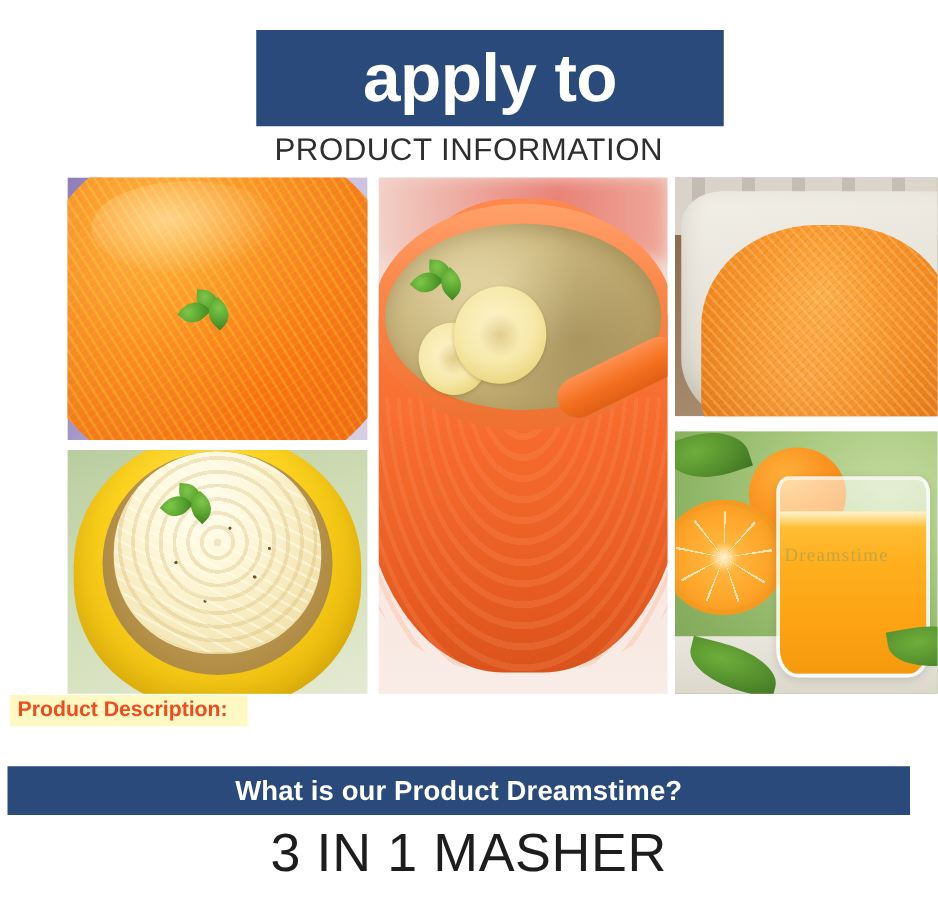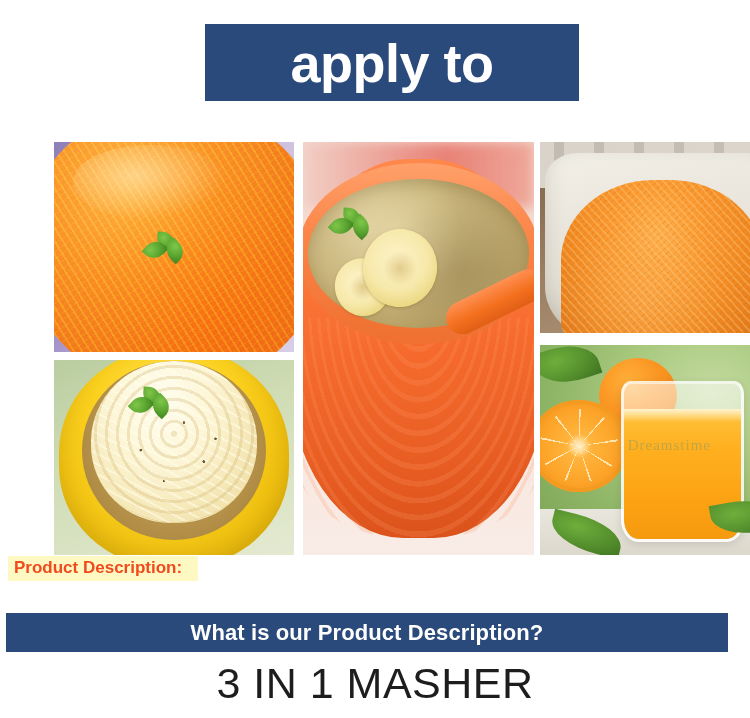--- a/index.html
+++ b/index.html
@@ -363,20 +363,21 @@
 </style>
 </head>
 <body>
 
 <div id="header-section">
 
   <div id="apply-to-banner">
     <div id="apply-to-title">apply to</div>
   </div>
 
+  <div id="product-information-subtitle">PRODUCT INFORMATION</div>
 </div>
 
 <div id="image-gallery">
 
   <div class="photo" id="photo-carrot-puree">
     <div class="photo-inner">
       <div class="bg"></div>
       <div class="bowl">
         <div class="soup"></div>
         <div class="gloss"></div>
@@ -446,16 +447,16 @@
       <div class="leaf leaf-2"></div>
       <div class="leaf leaf-3"></div>
       <div class="watermark">Dreamstime</div>
     </div>
   </div>
 </div>
 
 <div id="product-description-label">Product Description:</div>
 
 <div id="description-question-bar">
-  <div id="description-question-text">What is our Product Description?</div>
+  <div id="description-question-text">What is our Product Dreamstime?</div>
 </div>
 
 <div id="product-name-heading">3 IN 1 MASHER</div>
 
 </body></html>

